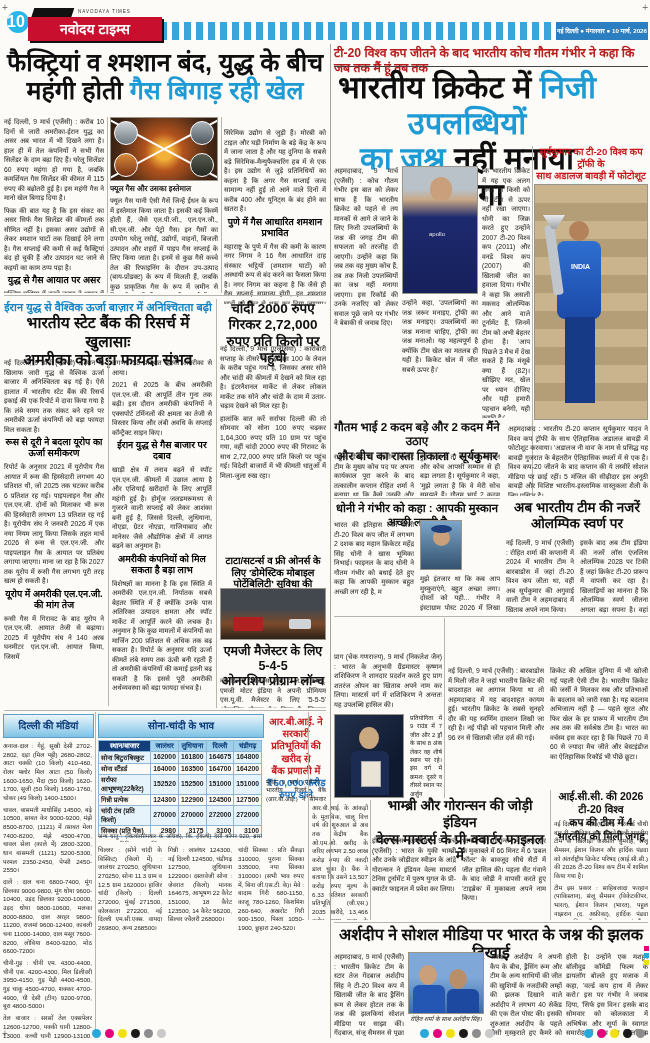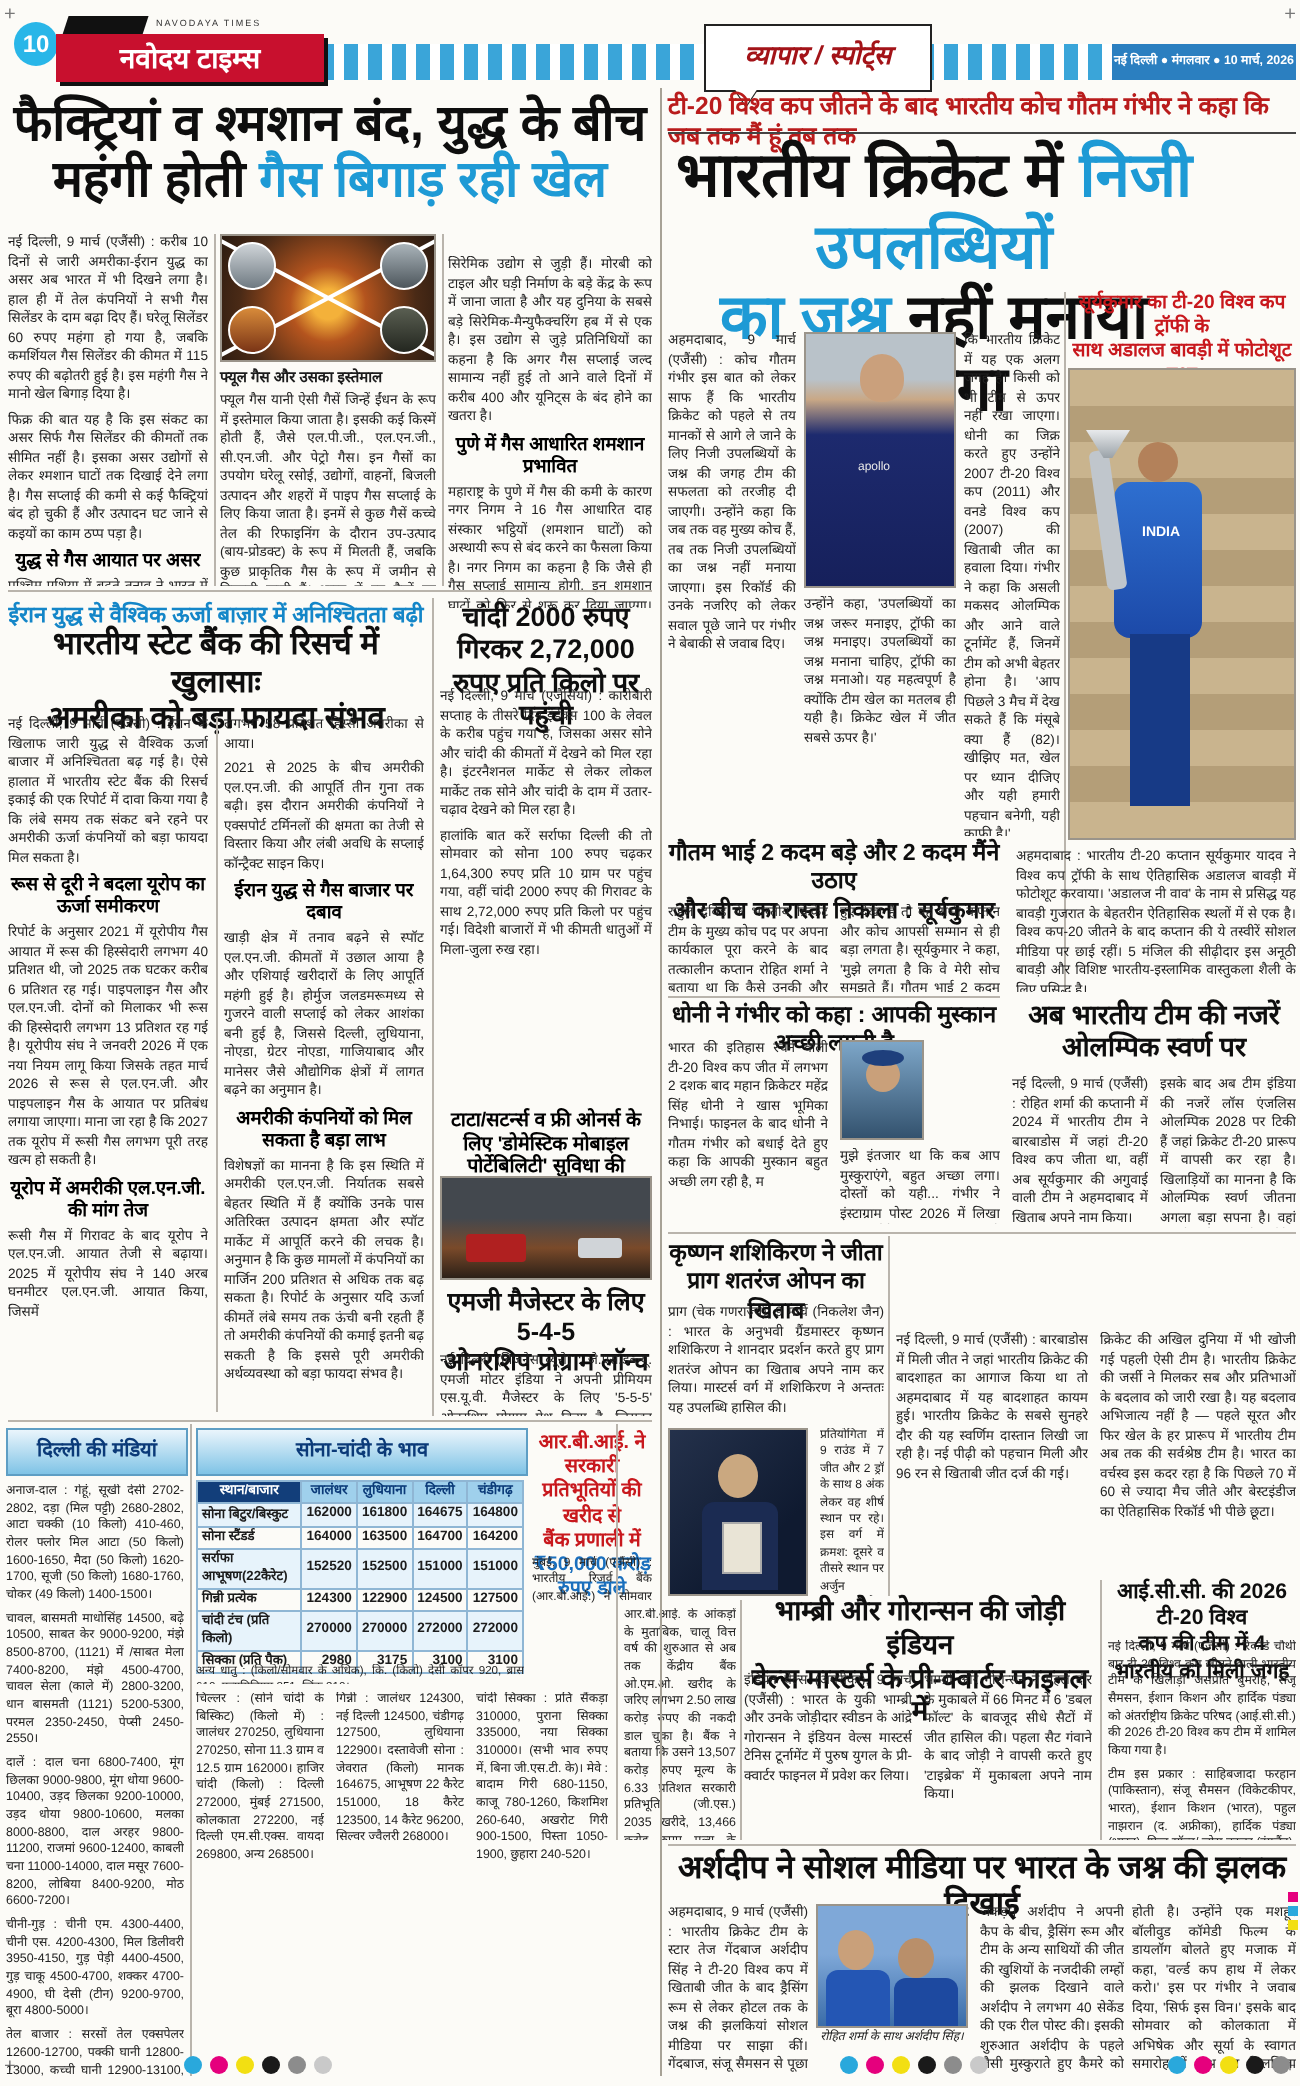--- a/index.html
+++ b/index.html
@@ -34,28 +34,24 @@
 
 <div id="sheet">
 
   <div class="crop" style="left:2px;top:2px;">+</div>
   <div class="crop" style="right:2px;top:2px;">+</div>
   <div class="crop" style="left:2px;top:1028px;">+</div>
   <div class="crop" style="right:2px;top:1028px;">+</div>
 
   <div class="abs" style="left:0;top:0;width:650px;height:46px;">
     <div class="abs stripes" style="left:160px;top:22px;width:488px;height:18px;"></div>
-    <div class="abs" style="left:7px;top:11px;width:22px;height:22px;border-radius:50%;background:#29b6e8;color:#fff;font-weight:bold;font-size:12px;text-align:center;line-height:22px;">10</div>
+    <div class="abs" style="left:7px;top:11px;width:22px;height:22px;border-radius:50%;background:#29b6e8;color:#fff;font-weight:bold;font-size:16px;line-height:22px;">10</div>
     <div class="abs" style="left:32px;top:8px;width:40px;height:14px;background:#111;transform:skewX(-18deg);"></div>
     <div class="abs" style="left:78px;top:9px;font-size:4.5px;color:#333;letter-spacing:1px;">NAVODAYA TIMES</div>
     <div class="abs" style="left:28px;top:17px;width:134px;height:24px;background:#c8102e;color:#fff;font-weight:bold;font-size:14px;text-align:center;line-height:24px;box-shadow:2px 2px 0 #111;">नवोदय टाइम्स</div>
-    <div class="abs" style="left:352px;top:12px;width:112px;height:32px;background:#fff;border:1px solid #222;">
-      <div style="font-size:13px;font-weight:bold;font-style:italic;color:#a31318;text-align:center;line-height:30px;">व्यापार / स्पोर्ट्स</div>
-      <div style="position:absolute;left:14px;bottom:-8px;width:0;height:0;border-left:6px solid transparent;border-right:6px solid transparent;border-top:9px solid #fff;filter:drop-shadow(0 1px 0 #222);"></div>
-    </div>
     <div class="abs" style="left:556px;top:22px;width:92px;height:18px;background:#2b7fc0;color:#fff;font-size:6.2px;font-weight:bold;text-align:center;line-height:18px;">नई दिल्ली ● मंगलवार ● 10 मार्च, 2026</div>
   </div>
 
   <div class="abs hl" style="left:4px;top:48px;width:322px;font-size:25px;line-height:1.12;">
     <div>फैक्ट्रियां व श्मशान बंद, युद्ध के बीच</div>
     <div><span>महंगी होती </span><span class="blue">गैस बिगाड़ रही खेल</span></div>
   </div>
 
   <div class="abs bt" style="left:4px;top:117px;width:100px;height:176px;">
     <p>नई दिल्ली, 9 मार्च (एजैंसी) : करीब 10 दिनों से जारी अमरीका-ईरान युद्ध का असर अब भारत में भी दिखने लगा है। हाल ही में तेल कंपनियों ने सभी गैस सिलेंडर के दाम बढ़ा दिए हैं। घरेलू सिलेंडर 60 रुपए महंगा हो गया है, जबकि कमर्शियल गैस सिलेंडर की कीमत में 115 रुपए की बढ़ोतरी हुई है। इस महंगी गैस ने मानो खेल बिगाड़ दिया है।</p>
@@ -298,24 +294,20 @@
   </div>
   <div class="abs bt" style="left:506px;top:538px;width:68px;height:76px;">
       <p>नई दिल्ली, 9 मार्च (एजैंसी) : रोहित शर्मा की कप्तानी में 2024 में भारतीय टीम ने बारबाडोस में जहां टी-20 विश्व कप जीता था, वहीं अब सूर्यकुमार की अगुवाई वाली टीम ने अहमदाबाद में खिताब अपने नाम किया।</p>
     </div>
   <div class="abs bt" style="left:580px;top:538px;width:68px;height:76px;">
       <p>इसके बाद अब टीम इंडिया की नजरें लॉस एंजलिस ओलम्पिक 2028 पर टिकी हैं जहां क्रिकेट टी-20 प्रारूप में वापसी कर रहा है। खिलाड़ियों का मानना है कि ओलम्पिक स्वर्ण जीतना अगला बड़ा सपना है। वहां भारतीय टीम अपनी सर्वश्रेष्ठ तैयारी के साथ उतरेगी।</p>
     </div>
 
   <div class="hrl" style="left:334px;top:616px;width:314px;"></div>
 
-  <div class="abs hl" style="left:334px;top:620px;width:108px;font-size:11.4px;line-height:1.25;">
-    <div>कृष्णन शशिकिरण ने जीता</div>
-      <div>प्राग शतरंज ओपन का खिताब</div>
-  </div>
   <div class="abs bt" style="left:334px;top:652px;width:108px;height:58px;">
       <p>प्राग (चेक गणराज्य), 9 मार्च (निकलेश जैन) : भारत के अनुभवी ग्रैंडमास्टर कृष्णन शशिकिरण ने शानदार प्रदर्शन करते हुए प्राग शतरंज ओपन का खिताब अपने नाम कर लिया। मास्टर्स वर्ग में शशिकिरण ने अन्ततः यह उपलब्धि हासिल की।</p>
     </div>
   <div class="photo" style="left:334px;top:714px;width:70px;height:84px;background:linear-gradient(135deg,#24314b,#0f1a30 70%);">
     <div style="position:absolute;left:24px;top:12px;width:20px;height:22px;border-radius:50%;background:#caa880;"></div>
     <div style="position:absolute;left:16px;top:36px;width:38px;height:44px;background:#1b2b52;border-radius:6px 6px 0 0;"></div>
     <div style="position:absolute;left:26px;top:46px;width:18px;height:24px;background:#e9e4d6;border:1px solid #aaa;"></div>
   </div>
   <div class="abs bt" style="left:410px;top:714px;width:32px;height:84px;font-size:6px;">
       <p>प्रतियोगिता में 9 राउंड में 7 जीत और 2 ड्रॉ के साथ 8 अंक लेकर वह शीर्ष स्थान पर रहे। इस वर्ग में क्रमश: दूसरे व तीसरे स्थान पर अर्जुन कल्याण, चेक गणराज्य के पेल अटब्ज तथा पोलैंड के खिलाड़ी रहे। चैलेंजर्स वर्ग में ज्योतिष्का बराइक ने सभी शातिरों को पछाड़ते हुए लगातार 4 जीत दर्ज कीं।</p>

